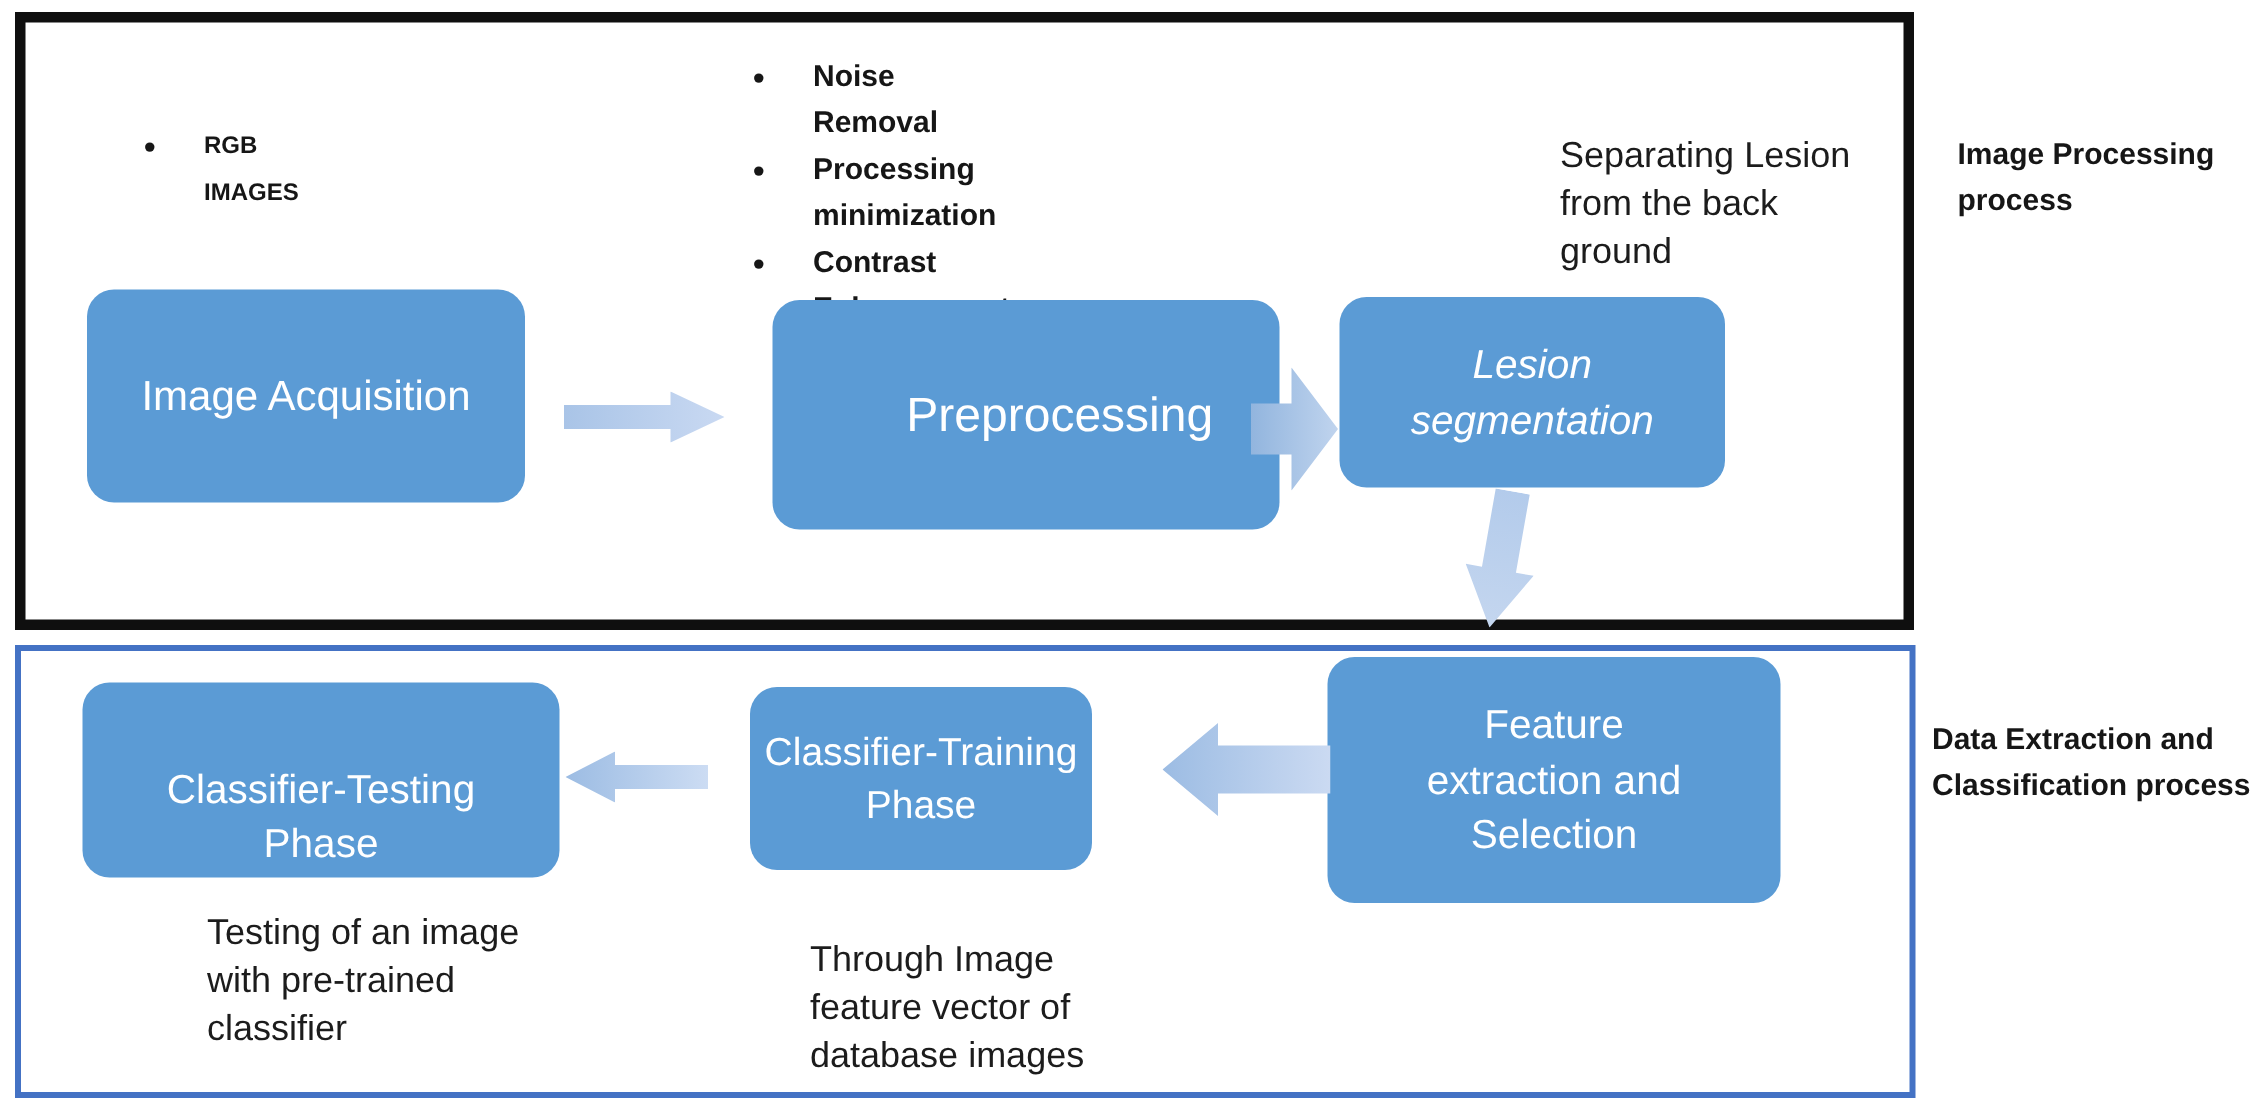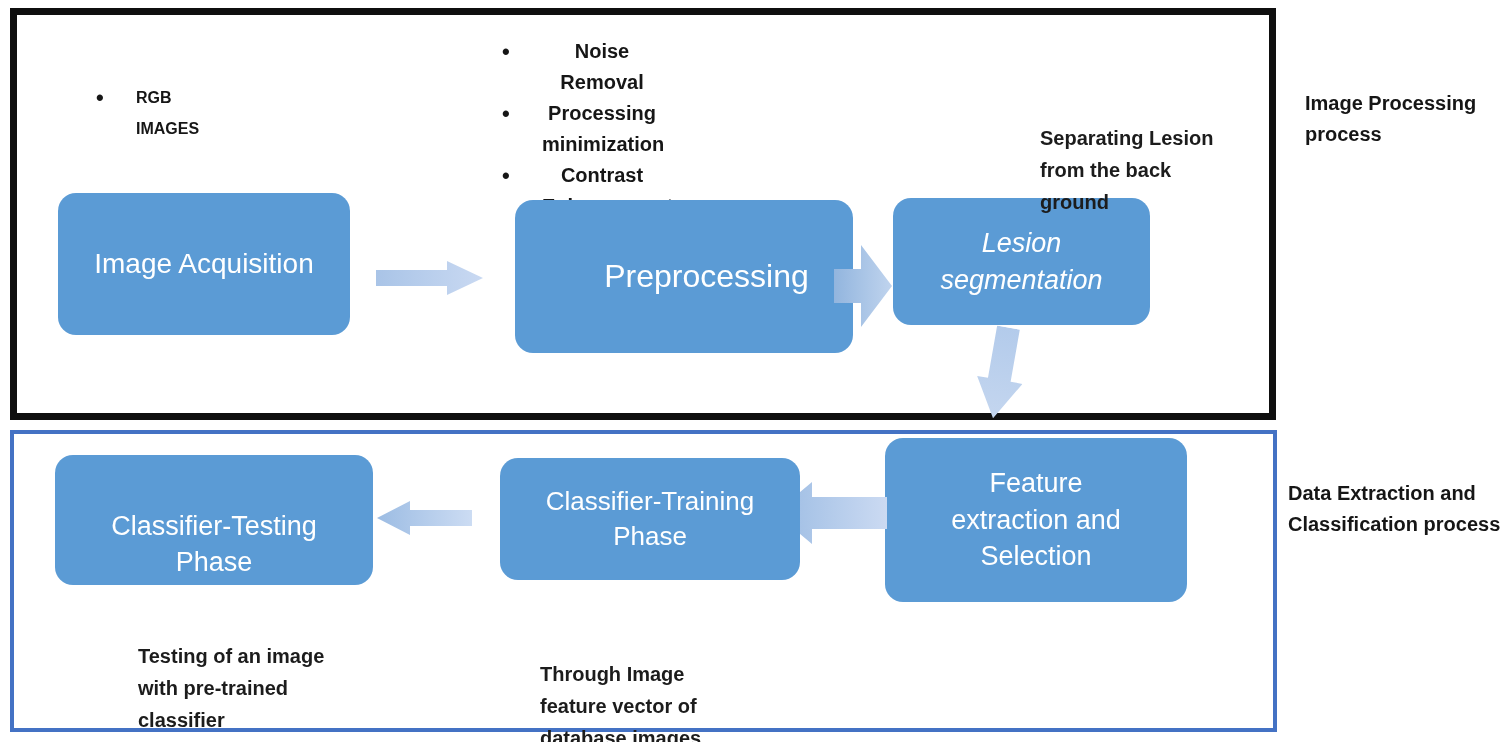--- a/index.html
+++ b/index.html
@@ -17,33 +17,33 @@
     display:flex;align-items:center;justify-content:center;text-align:center;
     color:#ffffff;font-weight:400;line-height:1.35;
   }
   .pbox .inner{display:block;}
   #box-acquisition{left:58px;top:193px;width:292px;height:142px;font-size:28px;}
   #box-preprocessing{left:515px;top:200px;width:293px;height:153px;font-size:32px;padding-left:45px;}
   #box-segmentation{left:893px;top:198px;width:257px;height:127px;font-size:27px;font-style:italic;}
   #box-segmentation .inner{max-width:210px;}
   #box-feature{left:885px;top:438px;width:302px;height:164px;font-size:27px;}
   #box-feature .inner{max-width:195px;}
-  #box-training{left:500px;top:458px;width:300px;height:122px;font-size:26px;}
+  #box-training{left:500px;top:458px;width:228px;height:122px;font-size:26px;}
   #box-training .inner{max-width:212px;}
   #box-testing{left:55px;top:455px;width:318px;height:130px;font-size:27px;}
   #box-testing .inner{max-width:280px;margin-top:48px;}
   
   ul.blist{list-style:none;margin:0;padding:0;position:absolute;color:#161616;font-weight:700;}
   ul.blist li{position:relative;padding-left:44px;line-height:31px;}
   ul.blist li::before{content:"\2022";position:absolute;left:4px;top:0;font-size:22px;}
   #bullets-acquisition{left:92px;top:82px;width:132px;font-size:16px;}
-  #bullets-preprocessing{left:498px;top:36px;width:164px;font-size:20px;text-align:center;}
+  #bullets-preprocessing{left:498px;top:36px;width:164px;font-size:20px;}
   #bullets-feature{left:930px;top:604px;width:136px;font-size:21px;}
   #bullets-feature li{line-height:33px;}
-  .note{position:absolute;color:#1c1c1c;font-weight:700;font-size:20px;line-height:32px;margin-top:34px;}
+  .note{position:absolute;color:#1c1c1c;font-weight:400;font-size:24px;line-height:32px;}
   #note-segmentation{left:1040px;top:88px;width:205px;}
   #note-training{left:540px;top:624px;width:198px;}
   #note-testing{left:138px;top:606px;width:218px;}
   .section-label{position:absolute;color:#161616;font-weight:700;font-size:20px;line-height:31px;}
   #label-top{left:1305px;top:88px;width:200px;}
   #label-bottom{left:1288px;top:478px;width:214px;}
   
   .arrow{position:absolute;}
   #arrow-acq-pre{left:376px;top:261px;}
   #arrow-pre-seg{left:834px;top:245px;}

